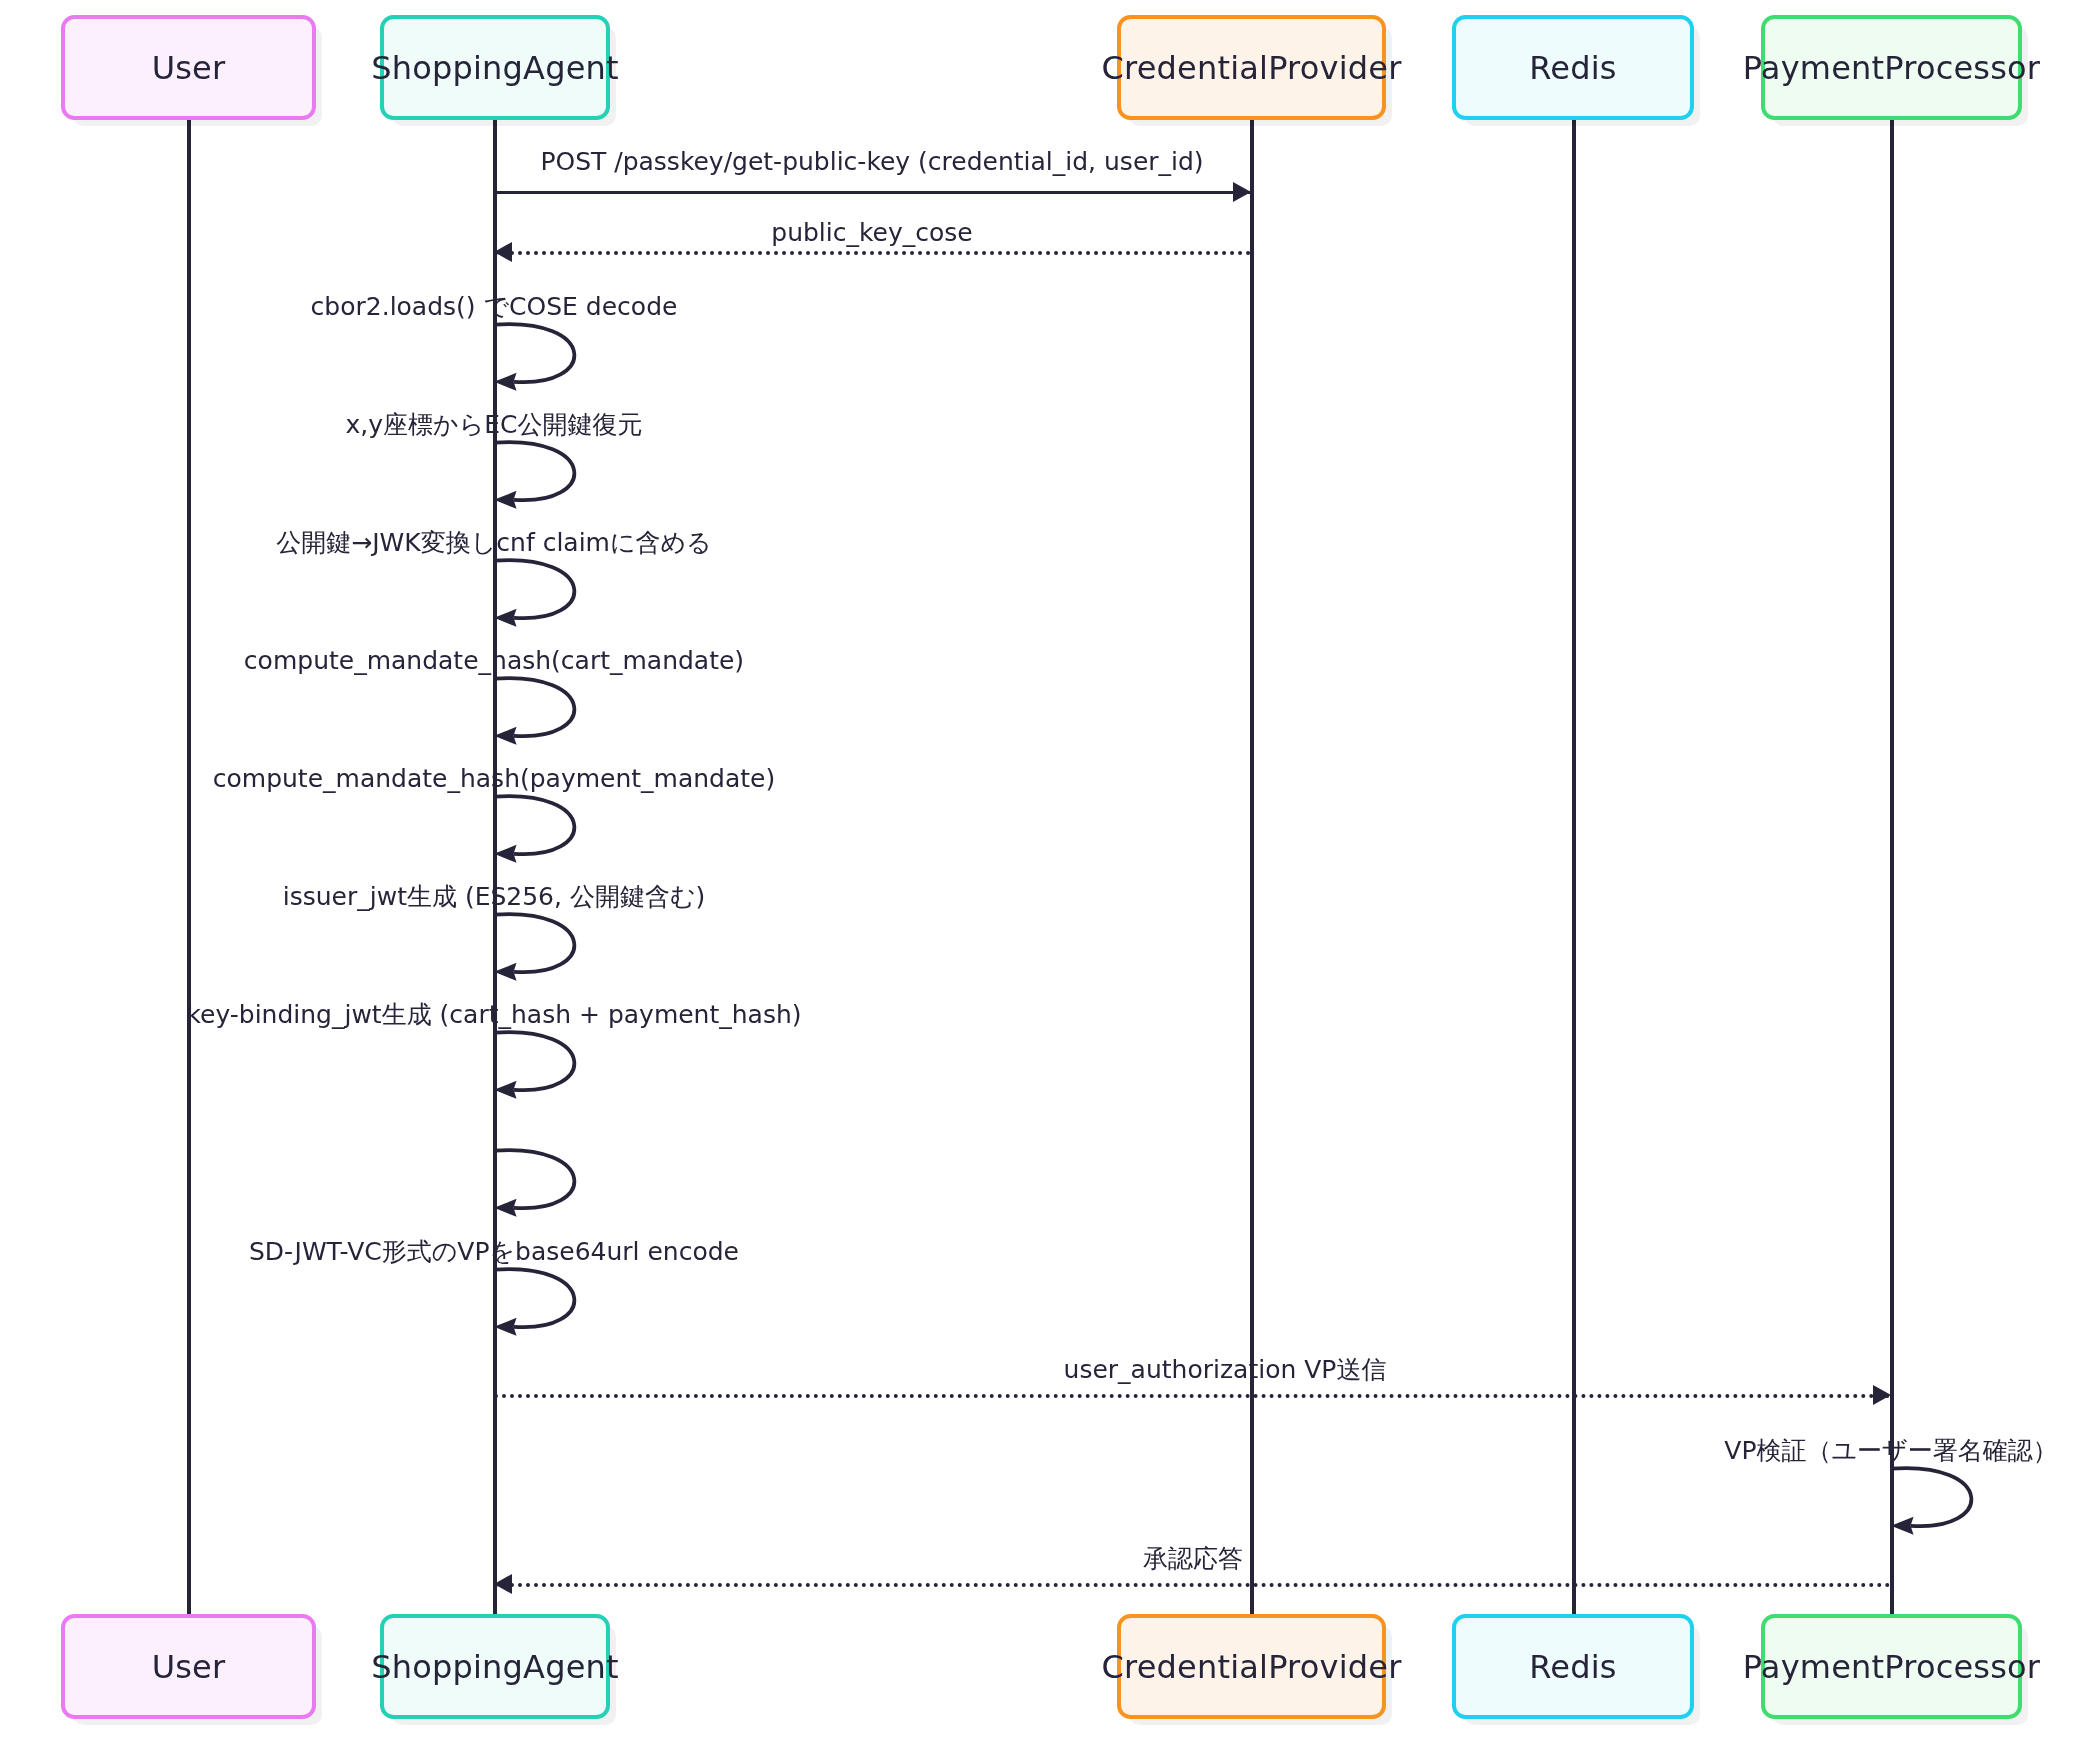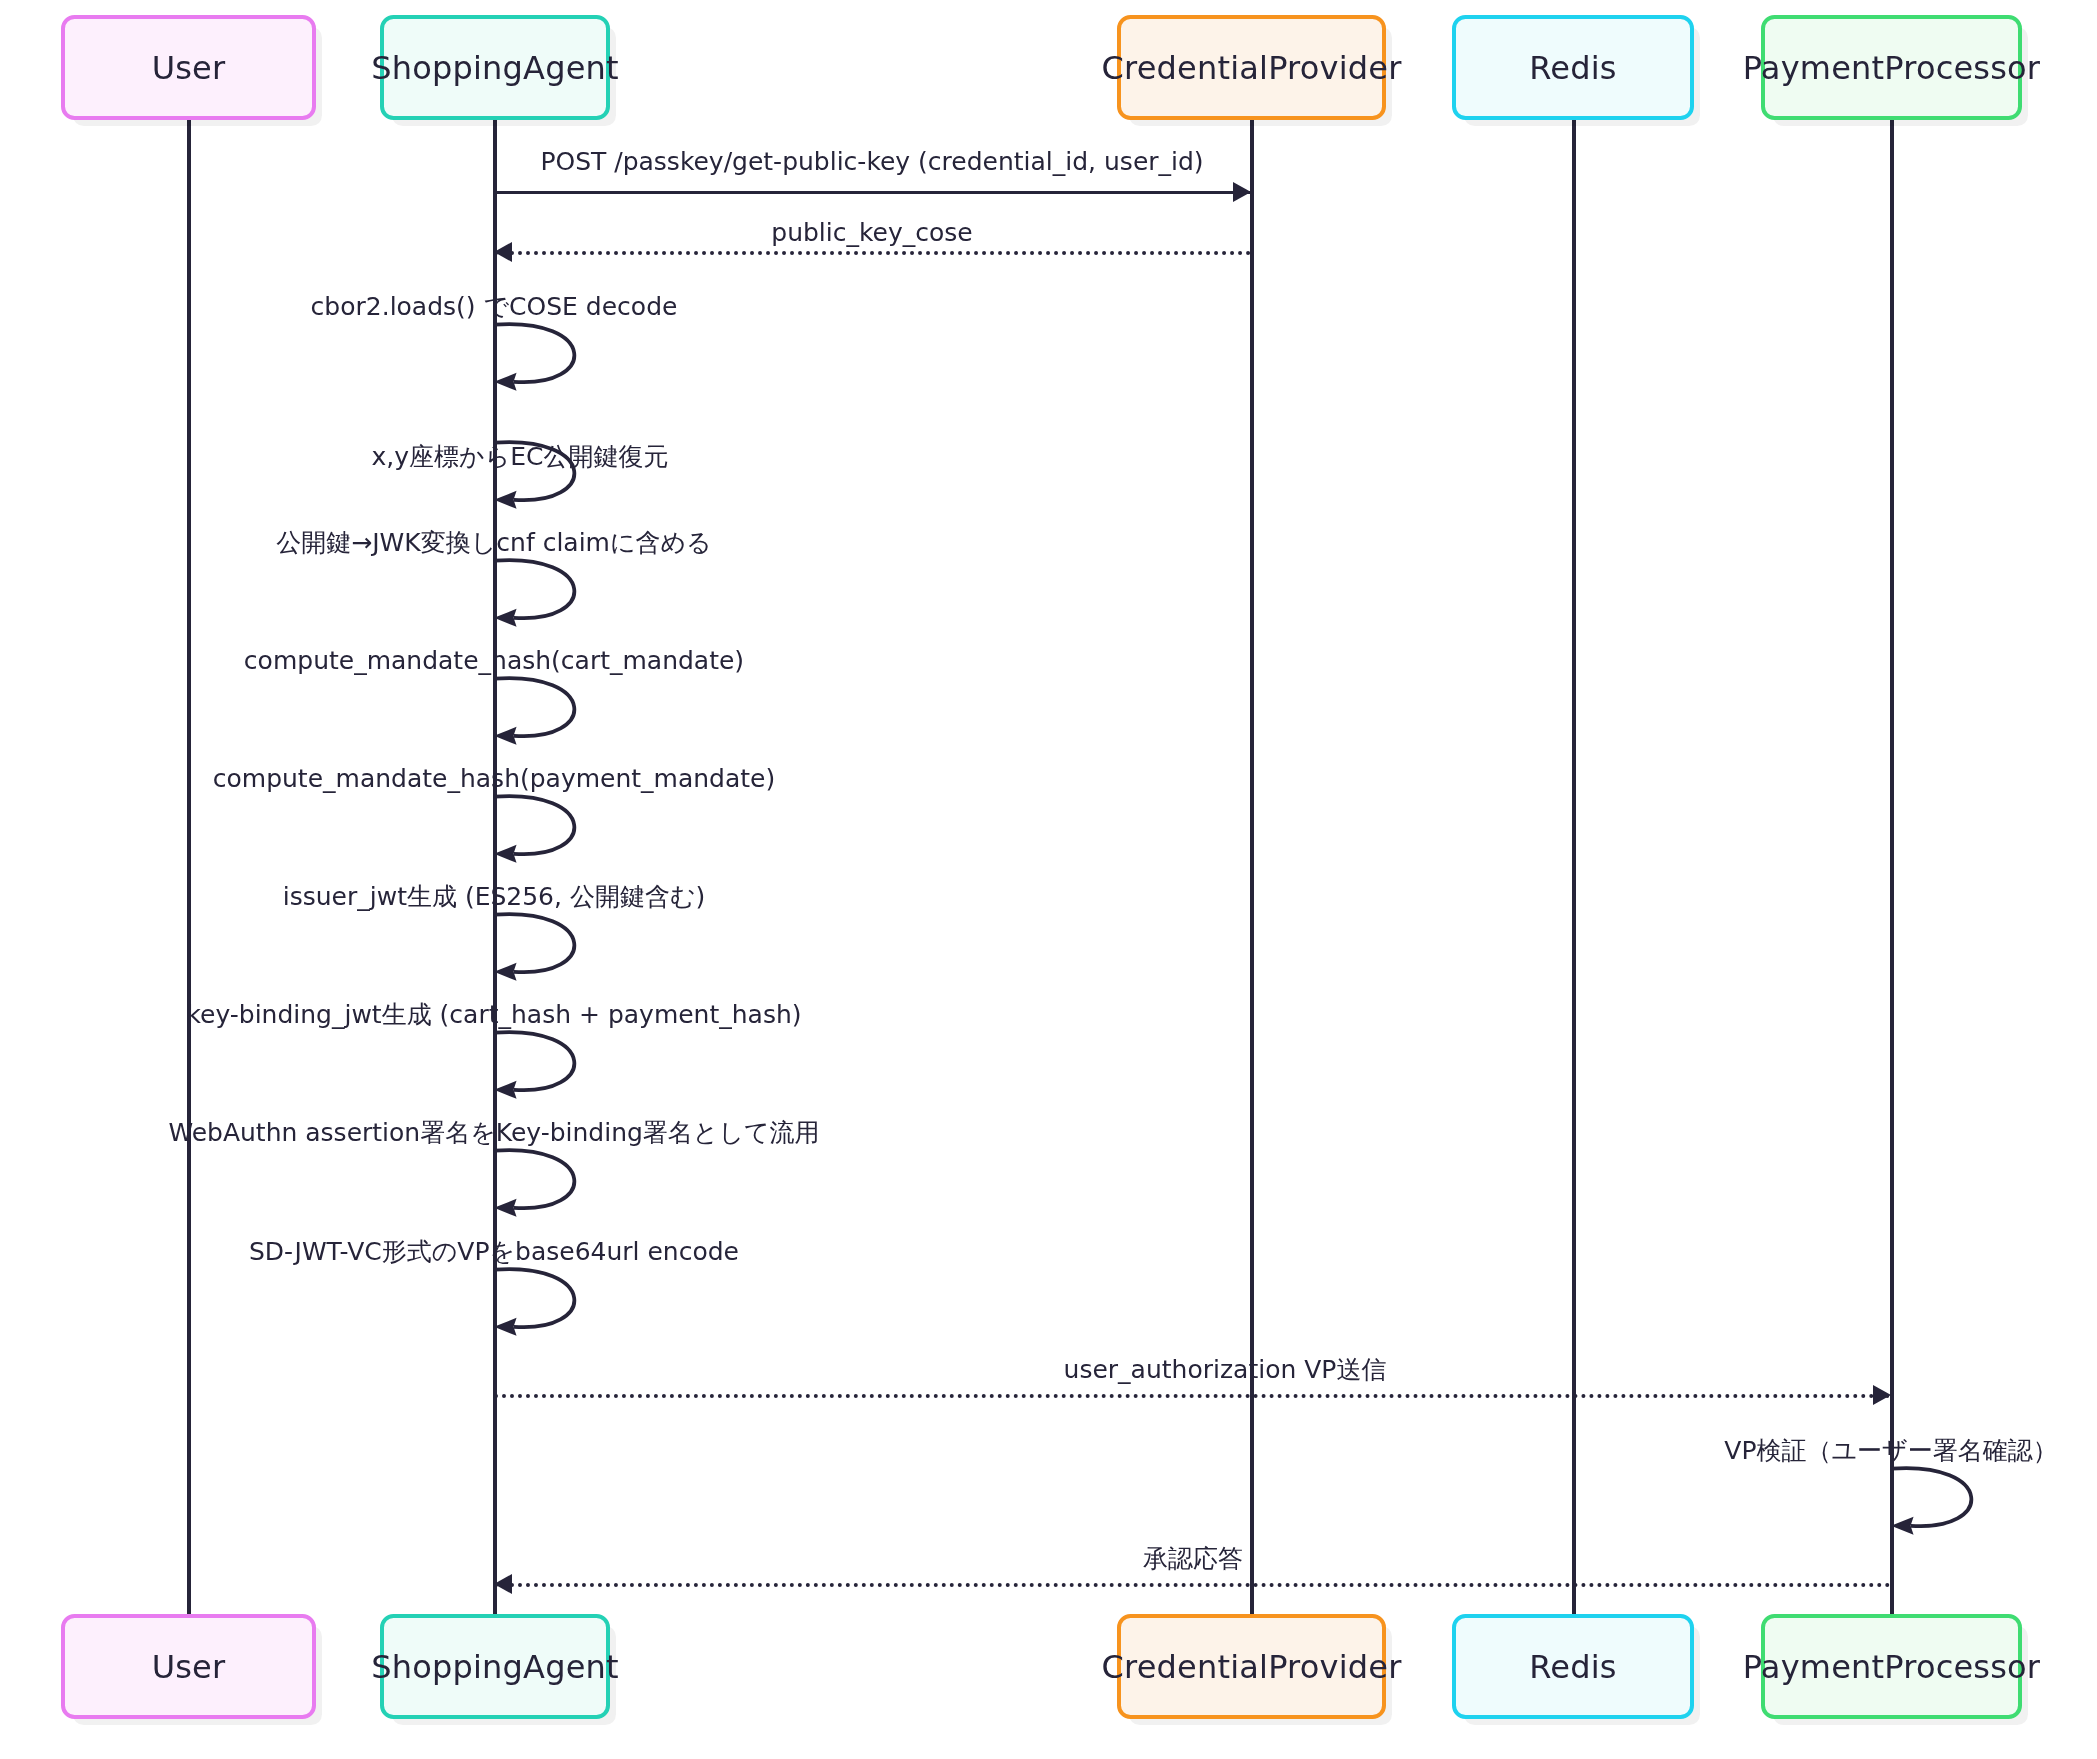--- a/index.html
+++ b/index.html
@@ -127,21 +127,21 @@
     <div class="msg-label" style="left: 872px; top: 219px;">public_key_cose</div>
     <div class="msg-line dotted" style="left: 494px; top: 251px; width: 757px;"></div>
     <div class="arrowhead left" style="top: 242px; left: 494px;"></div>
     <div class="msg-label" style="left: 494px; top: 293px;">cbor2.loads() でCOSE decode</div>
     <div class="selfloop" style="left: 494px; top: 323px;">
       <svg width="94" height="74" viewBox="0 0 125 98">
         <path d="M0,2 C137.75,-8 137.75,86 26,78" fill="none" stroke="#262439" stroke-width="5"></path>
         <path d="M0,78 L30,66 L26,78 L30,90 Z" fill="#262439"></path>
       </svg>
     </div>
-    <div class="msg-label" style="left: 520px; top: 411px; margin-top: 32px;">x,y座標からEC公開鍵復元</div>
+    <div class="msg-label" style="left: 494px; top: 411px;">x,y座標からEC公開鍵復元</div>
     <div class="selfloop" style="left: 494px; top: 441px;">
       <svg width="94" height="74" viewBox="0 0 125 98">
         <path d="M0,2 C137.75,-8 137.75,86 26,78" fill="none" stroke="#262439" stroke-width="5"></path>
         <path d="M0,78 L30,66 L26,78 L30,90 Z" fill="#262439"></path>
       </svg>
     </div>
     <div class="msg-label" style="left: 494px; top: 529px;">公開鍵→JWK変換しcnf claimに含める</div>
     <div class="selfloop" style="left: 494px; top: 559px;">
       <svg width="94" height="74" viewBox="0 0 125 98">
         <path d="M0,2 C137.75,-8 137.75,86 26,78" fill="none" stroke="#262439" stroke-width="5"></path>
@@ -169,21 +169,20 @@
         <path d="M0,78 L30,66 L26,78 L30,90 Z" fill="#262439"></path>
       </svg>
     </div>
     <div class="msg-label" style="left: 494px; top: 1001px;">key-binding_jwt生成 (cart_hash + payment_hash)</div>
     <div class="selfloop" style="left: 494px; top: 1031px;">
       <svg width="94" height="74" viewBox="0 0 125 98">
         <path d="M0,2 C137.75,-8 137.75,86 26,78" fill="none" stroke="#262439" stroke-width="5"></path>
         <path d="M0,78 L30,66 L26,78 L30,90 Z" fill="#262439"></path>
       </svg>
     </div>
-    <div class="msg-label" style="left: 494px; top: 1119px;">WebAuthn assertion署名をKey-binding署名として流用</div>
     <div class="selfloop" style="left: 494px; top: 1149px;">
       <svg width="94" height="74" viewBox="0 0 125 98">
         <path d="M0,2 C137.75,-8 137.75,86 26,78" fill="none" stroke="#262439" stroke-width="5"></path>
         <path d="M0,78 L30,66 L26,78 L30,90 Z" fill="#262439"></path>
       </svg>
     </div>
     <div class="msg-label" style="left: 494px; top: 1238px;">SD-JWT-VC形式のVPをbase64url encode</div>
     <div class="selfloop" style="left: 494px; top: 1268px;">
       <svg width="94" height="74" viewBox="0 0 125 98">
         <path d="M0,2 C137.75,-8 137.75,86 26,78" fill="none" stroke="#262439" stroke-width="5"></path>

